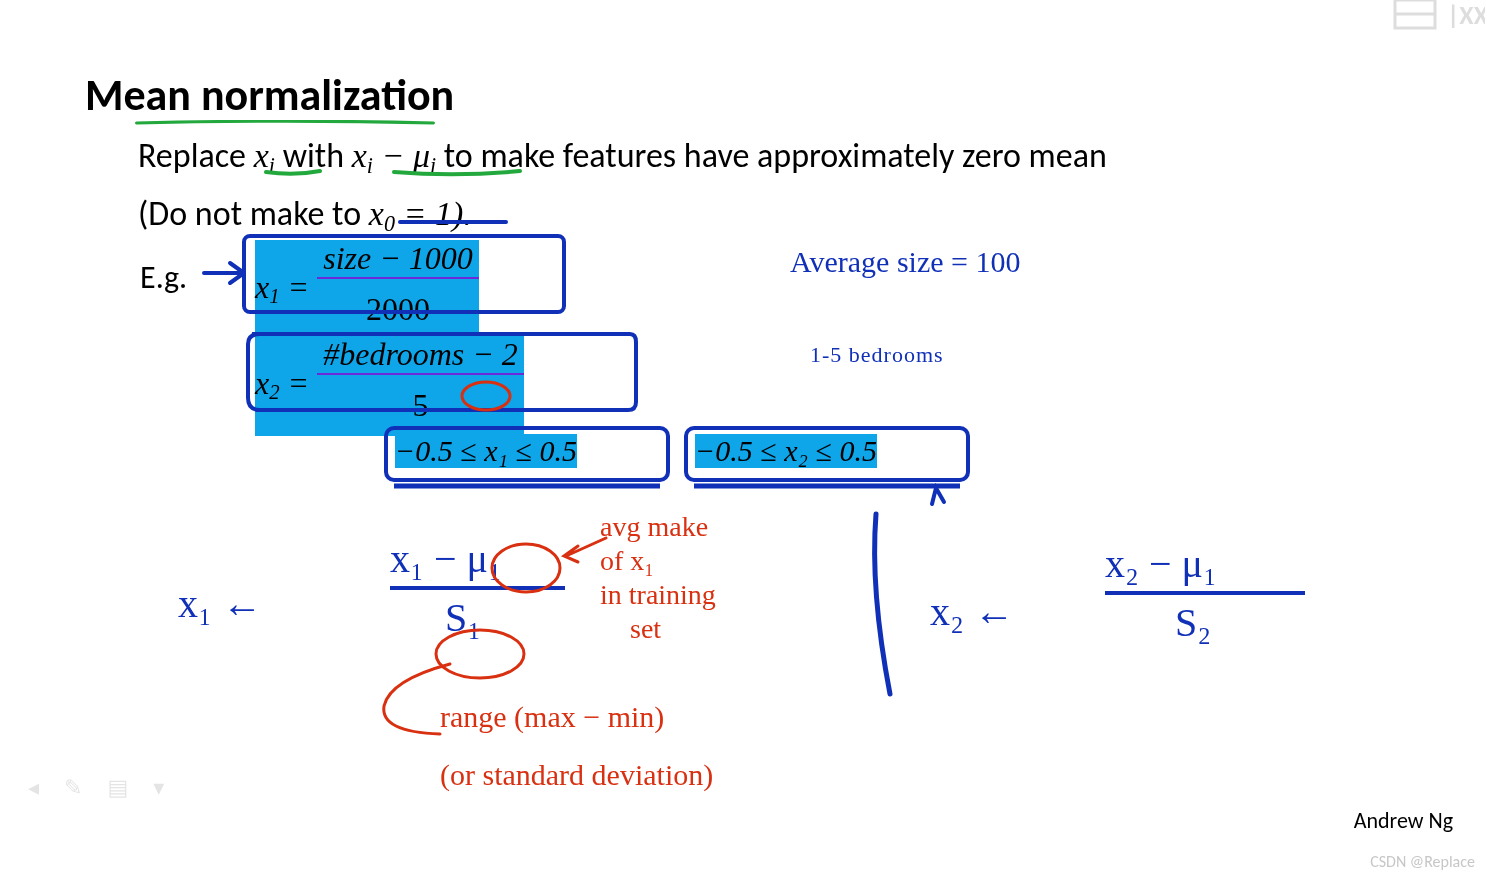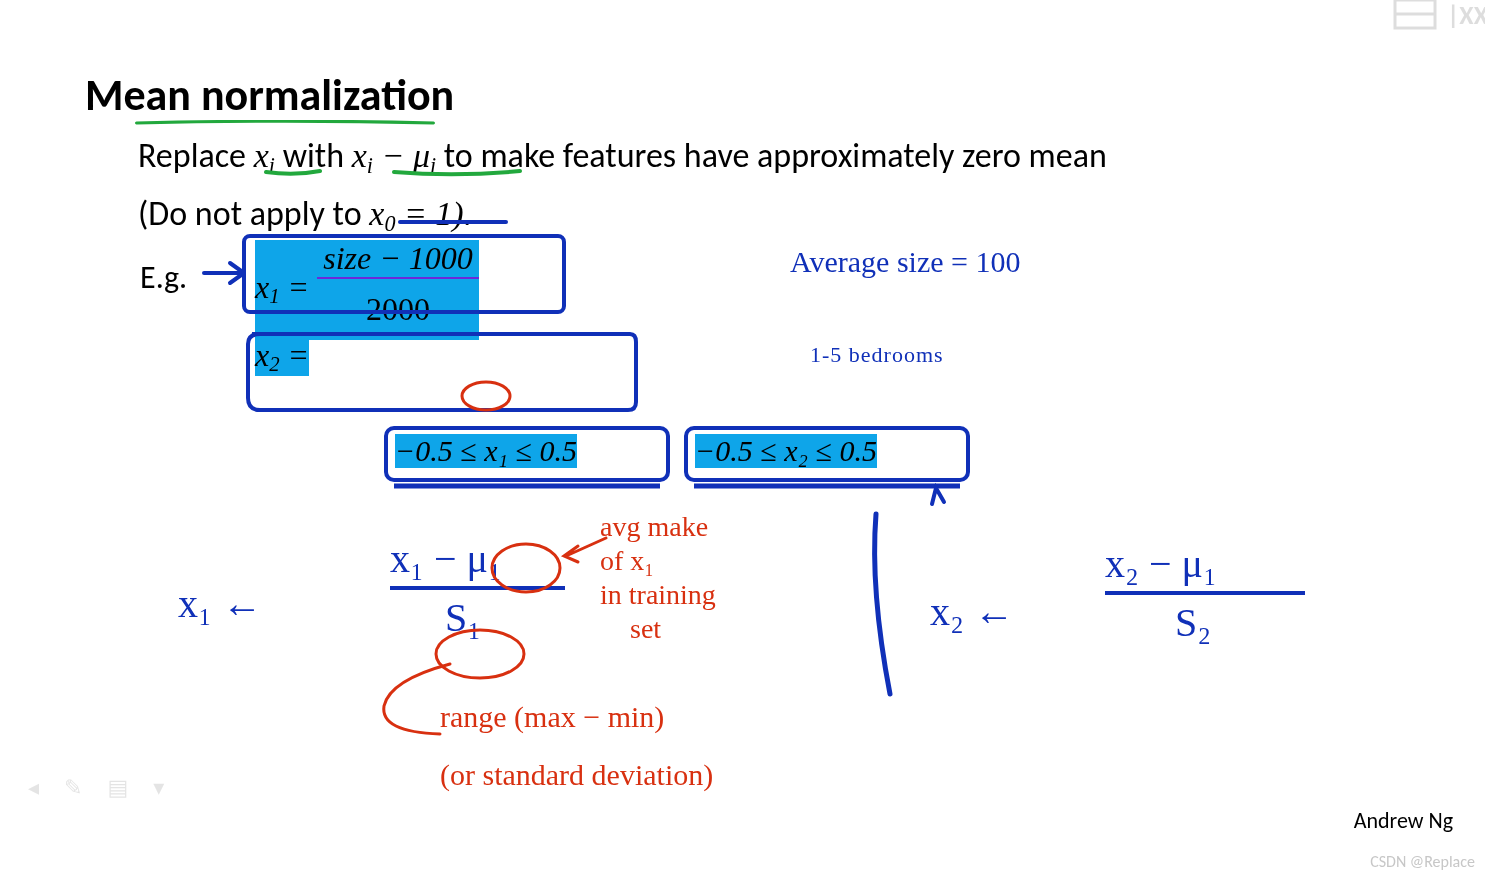--- a/index.html
+++ b/index.html
@@ -51,21 +51,21 @@
     </svg>
   </div>
 
   <div class="title">Mean normalization</div>
   <svg class="annot title-underline" viewBox="0 0 400 8">
     <path d="M2 4 Q200 -1 398 4" stroke="#22a83d" stroke-width="4" fill="none" stroke-linecap="round"></path>
   </svg>
 
   <div class="body1">
     <span>Replace </span><span class="math"><span>x</span><span class="sub">i</span></span><span> with </span><span class="math"><span>x</span><span class="sub">i</span></span><span class="math"> − </span><span class="math"><span>μ</span><span class="sub">i</span></span><span> to make features have approximately zero mean</span><br>
-    <span>(Do not apply to </span><span class="math"><span>x</span><span class="sub">0</span></span><span class="math"> = 1).</span>
+    <span>(Do not make to </span><span class="math"><span>x</span><span class="sub">0</span></span><span class="math"> = 1).</span>
   </div>
 
   <svg class="annot" style="left:264px;top:168px" width="60" height="10">
     <path d="M2 4 Q30 8 56 3" stroke="#22a83d" stroke-width="4" fill="none" stroke-linecap="round"></path>
   </svg>
   <svg class="annot" style="left:392px;top:168px" width="130" height="10">
     <path d="M2 4 Q65 9 128 3" stroke="#22a83d" stroke-width="4" fill="none" stroke-linecap="round"></path>
   </svg>
 
   <svg class="annot" style="left:398px;top:218px" width="110" height="8">
@@ -79,21 +79,21 @@
   </svg>
 
   <div class="fbox eq1">
     <span class="math"><span>x</span><span class="sub">1</span></span><span class="math"> = </span><span class="frac"><span class="num">size − 1000</span><span class="den">2000</span></span>
   </div>
   <svg class="annot" style="left:240px;top:230px" width="330" height="90">
     <rect x="4" y="6" width="320" height="76" rx="6" fill="none" stroke="#1030b8" stroke-width="4"></rect>
   </svg>
 
   <div class="fbox eq2">
-    <span class="math"><span>x</span><span class="sub">2</span></span><span class="math"> = </span>
+    <span class="math"><span>x</span><span class="sub">2</span></span><span class="math"> = </span><span class="frac"><span class="num">#bedrooms − 2</span><span class="den">5</span></span>
   </div>
   <svg class="annot" style="left:242px;top:330px" width="398" height="86">
     <path d="M10 4 H388 Q394 4 394 12 V72 Q394 80 386 80 H18 Q6 80 6 68 V14 Q6 4 18 4" fill="none" stroke="#1030b8" stroke-width="4" stroke-linejoin="round"></path>
   </svg>
 
   <svg class="annot" style="left:458px;top:378px" width="56" height="36">
     <ellipse cx="28" cy="18" rx="24" ry="14" fill="none" stroke="#d83010" stroke-width="3"></ellipse>
   </svg>
 
   <div class="fbox bound1 math">−0.5 ≤ x₁ ≤ 0.5</div>

